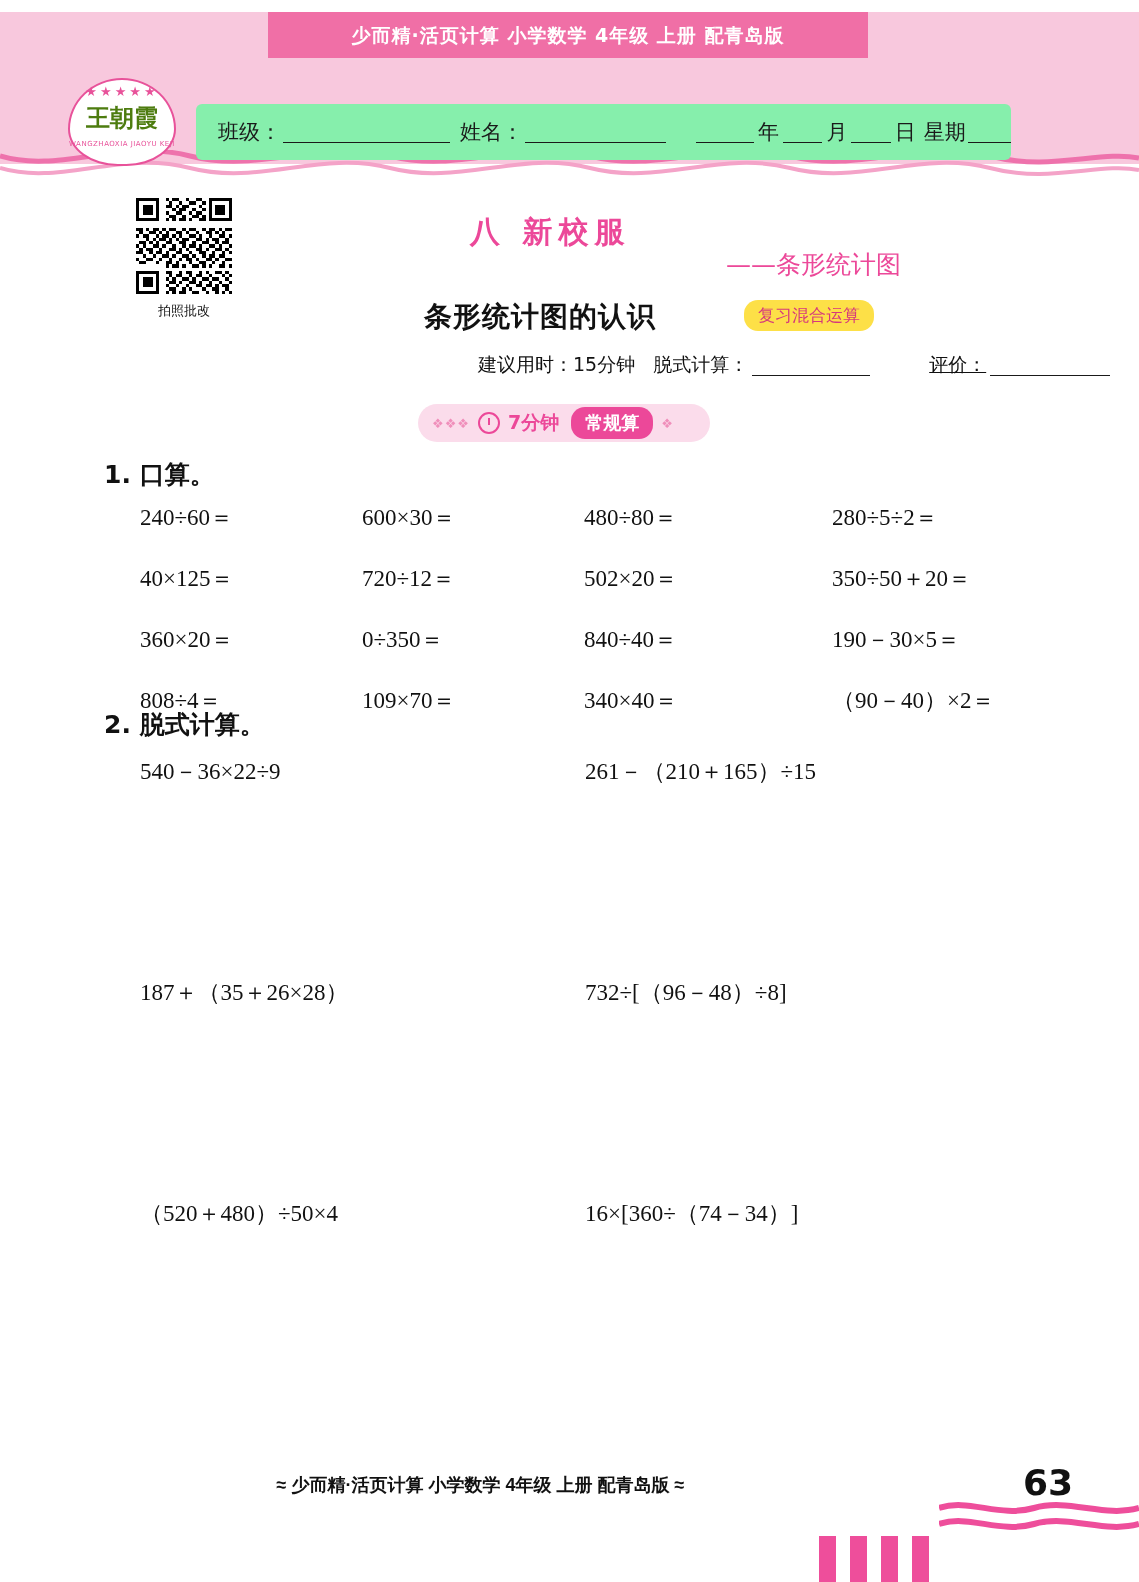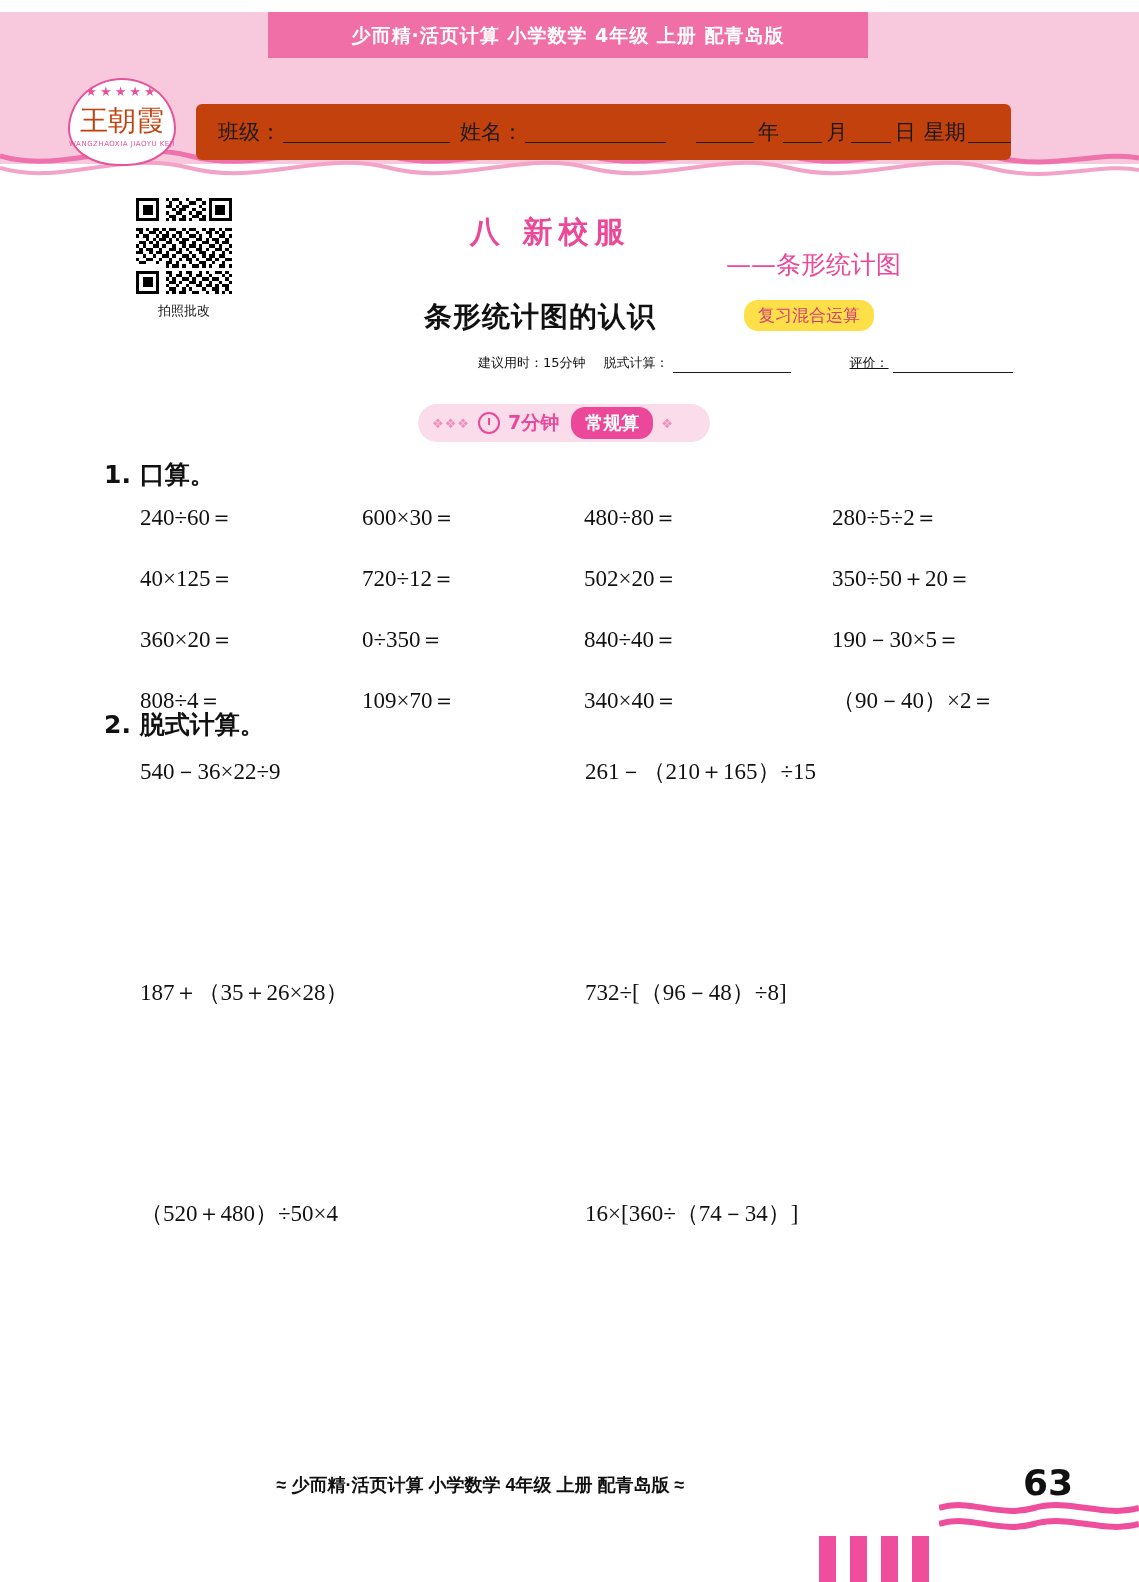--- a/index.html
+++ b/index.html
@@ -53,21 +53,21 @@
     font-size: 19px;
     font-weight: bold;
     letter-spacing: 1px;
     font-family: "DejaVu Sans", "Liberation Sans", sans-serif;
   }
   .info-box {
     position: absolute;
     left: 196px; top: 92px;
     width: 815px;
     height: 56px;
-    background: #c2410c;
+    background: #86efac;
     border-radius: 6px;
   }
   .info-row {
     position: absolute;
     left: 0; top: 0;
     width: 815px; height: 56px;
     display: flex;
     align-items: center;
     font-size: 21px;
     color: #1a1a1a;
@@ -104,23 +104,23 @@
     text-align: center;
     color: #e8529a;
     font-size: 13px;
     letter-spacing: 3px;
   }
   .logo-main {
     position: absolute;
     left: 0; top: 28px;
     width: 124px;
     text-align: center;
-    color: #c2410c;
-    font-size: 28px;
-    font-weight: normal;
+    color: #4d7c0f;
+    font-size: 24px;
+    font-weight: bold;
     font-family: "DejaVu Sans", "Liberation Sans", sans-serif;
   }
   .logo-sub {
     position: absolute;
     left: 0; top: 66px;
     width: 124px;
     text-align: center;
     color: #e8529a;
     font-size: 7px;
     letter-spacing: 0.5px;
@@ -179,21 +179,21 @@
     padding: 4px 14px;
     background: #fde047;
     border-radius: 14px;
     color: #d6387c;
     font-size: 17px;
     font-family: "DejaVu Sans", "Liberation Sans", sans-serif;
   }
   .time-line {
     position: absolute;
     left: 478px; top: 352px;
-    font-size: 13px;
+    font-size: 19px;
     color: #111111;
     display: flex;
     align-items: center;
     gap: 18px;
     font-family: "DejaVu Sans", "Liberation Sans", sans-serif;
   }
 
   
   .sec-banner {
     position: absolute;

